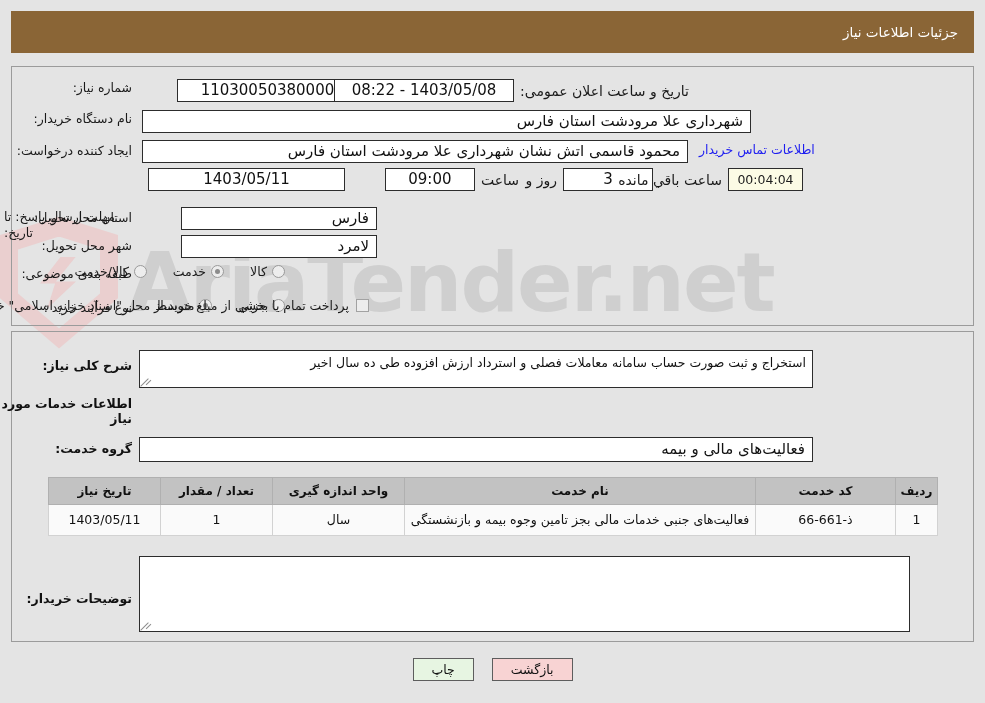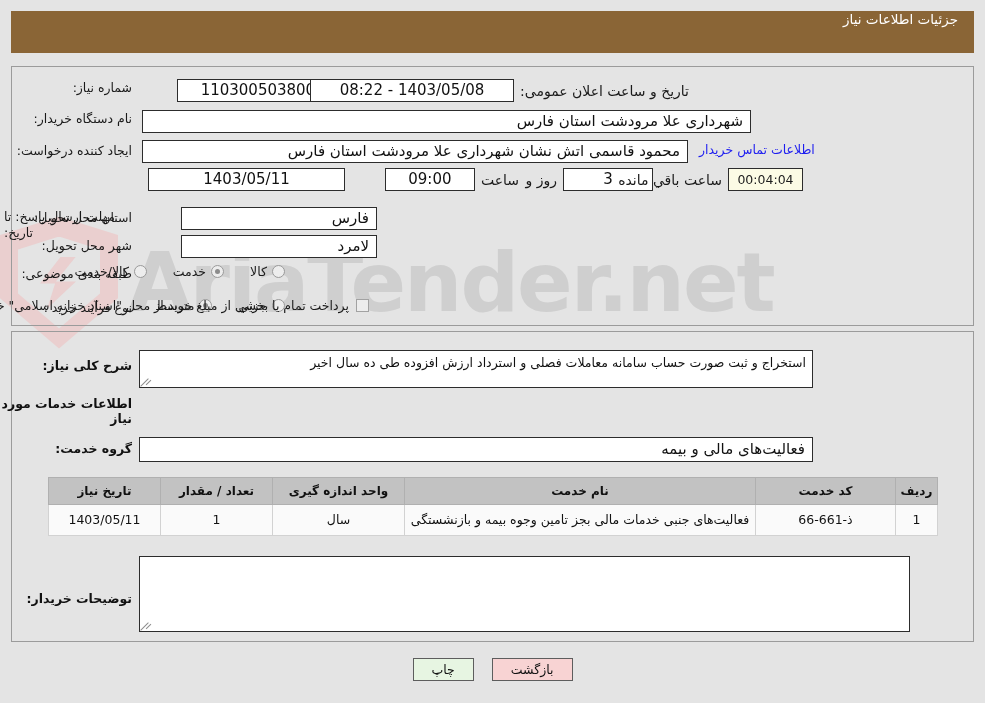--- a/index.html
+++ b/index.html
@@ -68,20 +68,21 @@
   }
 
   
   .titlebar {
     position: absolute;
     top: 11px; right: 11px; left: 11px;
     height: 42px;
     background: #8a6536;
     color: #ffffff;
     display: flex;
+    align-items: center;
     padding-right: 16px;
     font-size: 13.5px;
     z-index: 5;
   }
 
   
   .panel {
     position: absolute;
     right: 11px; left: 11px;
     border: 1px solid #9b9b9b;
@@ -279,21 +280,21 @@
   <div class="panel" id="panel-top"></div>
 
   <div class="row" style="top:80px; right:853px;">
     <div class="lbl">شماره نیاز:</div>
   </div>
   <div class="row" style="top:79px; right:608px;">
     <div class="fld" style="width:200px;">1103005038000011</div>
   </div>
   <div class="row" style="top:79px; right:290px;">
     <div class="inline-lbl">تاریخ و ساعت اعلان عمومی:</div>
-    <div class="fld" style="width:204px;">1403/05/08 - 08:22</div>
+    <div class="fld" style="width:180px;">1403/05/08 - 08:22</div>
   </div>
 
   <div class="row" style="top:111px; right:853px;">
     <div class="lbl">نام دستگاه خریدار:</div>
   </div>
   <div class="row" style="top:110px; right:234px;">
     <div class="fld ta-right" style="width:609px;">شهرداری علا مرودشت استان فارس</div>
   </div>
 
   <div class="row" style="top:143px; right:853px;">

